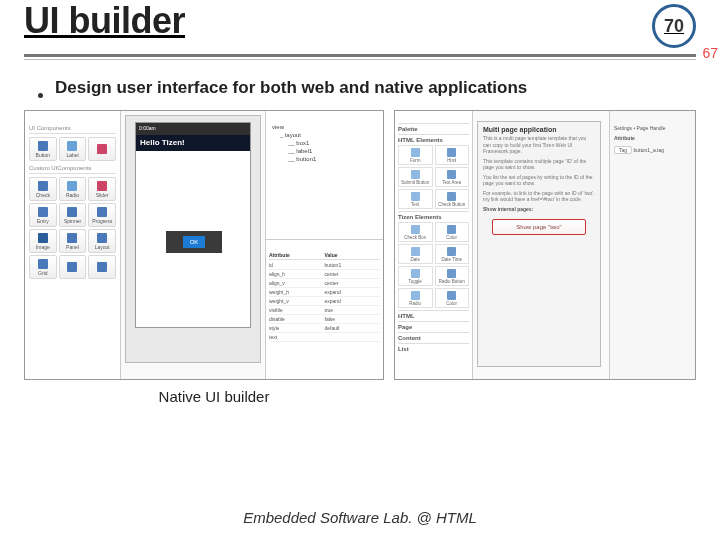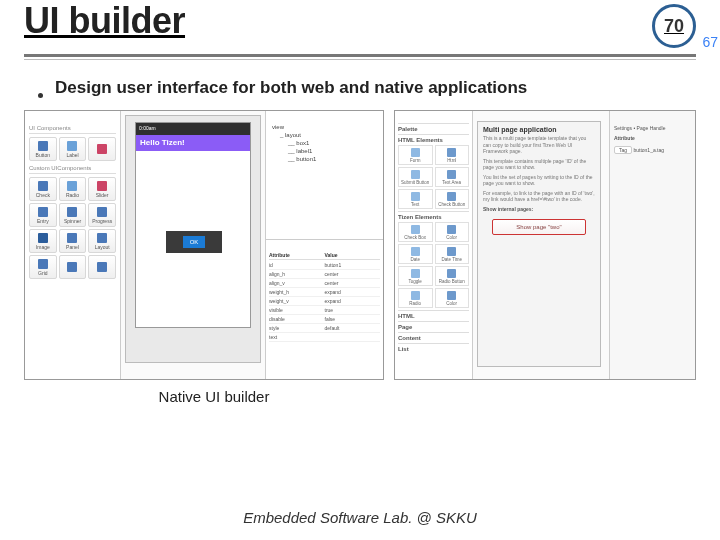--- a/index.html
+++ b/index.html
@@ -38,23 +38,23 @@
     display: flex;
     align-items: center;
     justify-content: center;
     font-size: 18px;
     font-weight: 700;
     color: #333;
   }
   .badge-total {
     position: absolute;
     right: -22px;
-    top: 30px;
+    top: 41px;
     font-size: 14px;
-    color: #3b82f6;
+    color: #ef4444;
   }
   .hr-top {
     height: 3px;
     background: #777;
     margin: 6px 24px 0 24px;
   }
   .hr-bot {
     height: 1px;
     background: #bbb;
     margin: 2px 24px 18px 24px;
@@ -157,21 +157,21 @@
   }
   .phone-bar {
     height: 12px;
     background: #2f2f2f;
     color: #fff;
     font-size: 5px;
     padding: 2px 3px;
   }
   .phone-hello {
     height: 16px;
-    background: #8b5cf6;
+    background: #0f172a;
     color: #fff;
     font-size: 8px;
     font-weight: 600;
     padding: 3px 4px;
   }
   .phone-box {
     position: absolute;
     left: 30px; top: 108px;
     width: 56px; height: 22px;
     background: #3a3a3a;
@@ -577,13 +577,13 @@
         <span>button1_a.tag</span>
       </div>
     </div>
   </div>
 </div>
 
 <div class="captions">
   <div class="cap left">Native UI builder</div>
 </div>
 
-<div class="footer">Embedded Software Lab. @ SKKU</div>
+<div class="footer">Embedded Software Lab. @ HTML</div>
 
 </body></html>

